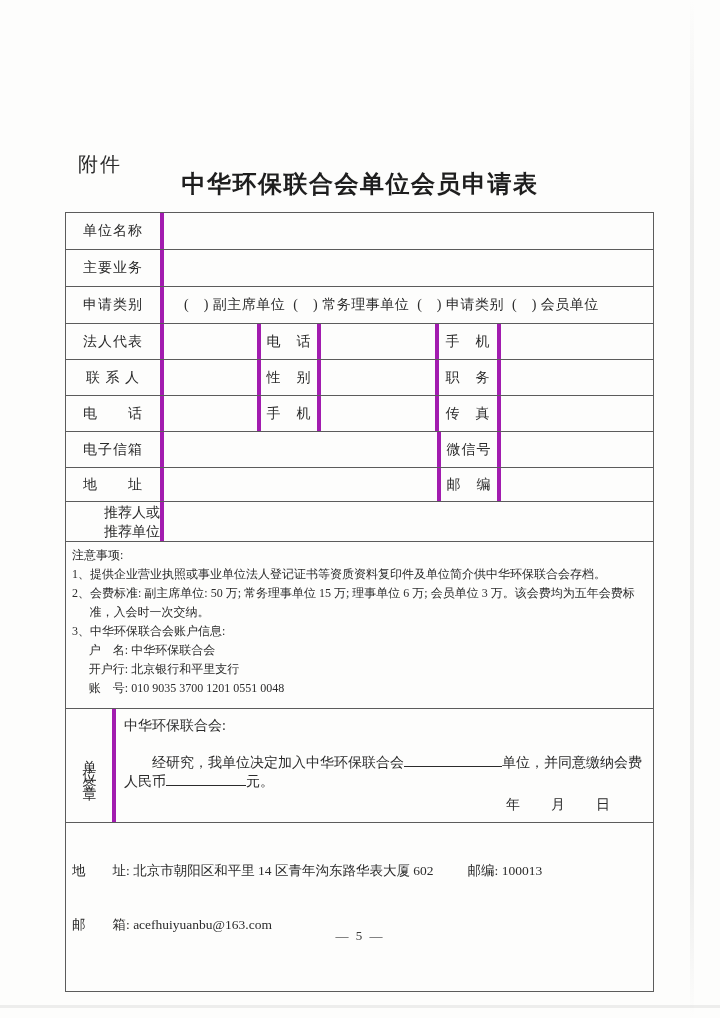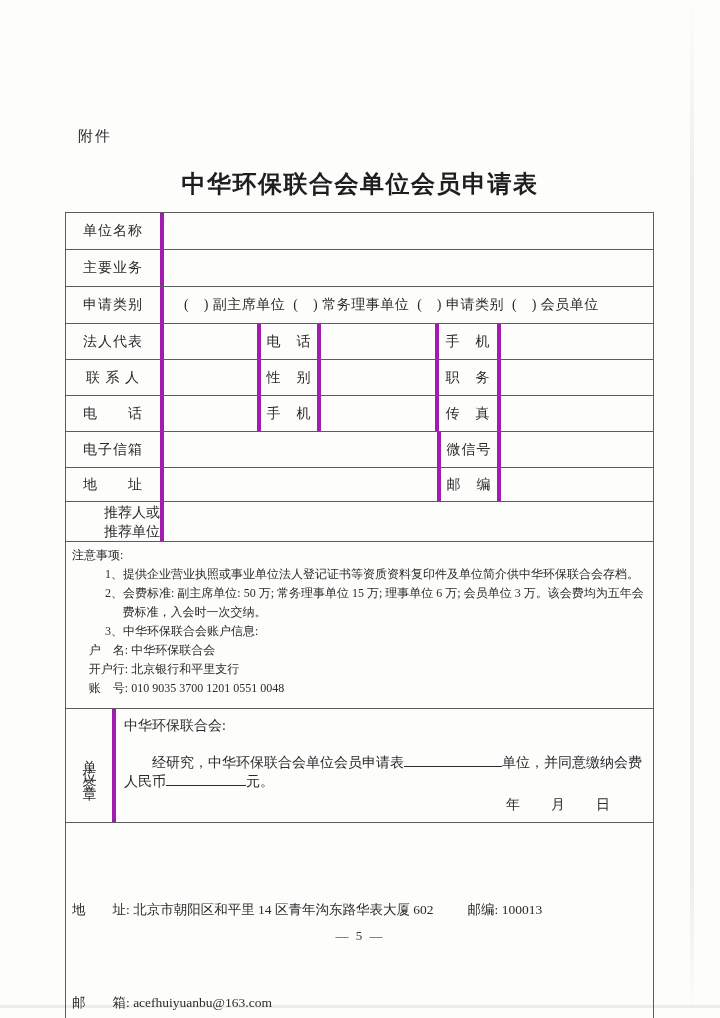--- a/index.html
+++ b/index.html
@@ -16,22 +16,22 @@
   }
   .scan-edge-right {
     position:absolute; top:0; right:26px; width:4px; height:100%;
     background:linear-gradient(180deg, rgba(200,200,200,0) 0%, rgba(205,205,205,.35) 20%, rgba(205,205,205,.35) 85%, rgba(200,200,200,0) 100%);
   }
   .scan-edge-bottom {
     position:absolute; left:0; bottom:10px; width:100%; height:3px;
     background:rgba(205,205,205,.35);
   }
   .attachment {
-    position:absolute; left:78px; top:127px;
-    font-size:15px; letter-spacing:2px;
+    position:absolute; left:78px; top:151px;
+    font-size:20px; letter-spacing:2px;
   }
   .title {
     position:absolute; left:0; top:168px; width:100%;
     text-align:center;
     font-family:"Liberation Sans","DejaVu Sans",sans-serif;
     font-weight:bold; font-size:24px; letter-spacing:1.5px;
     color:#1e1e1e;
   }
   .form-table {
     position:absolute; left:65px; top:212px; width:589px;
@@ -56,21 +56,21 @@
   .h37 { height:37px; }
   .h36 { height:36px; }
   .h34 { height:34px; }
   .h40 { height:40px; }
   .options-cell { padding-left:20px; letter-spacing:.5px; }
   .two-line { flex-direction:column; justify-content:center; align-items:flex-end; padding-left:15px; line-height:19px; }
   .notes-cell {
     display:block; min-height:166px; padding:4px 8px 4px 6px;
     font-size:12px; line-height:19px; white-space:normal;
   }
-  .note-item { padding-left:1.45em; text-indent:-1.45em;margin-left:33px; }
+  .note-item { padding-left:1.45em; text-indent:-1.45em; }
   .note-sub { padding-left:1.4em; }
   .sig-row { height:114px; }
   .sig-label-cell {
     width:50px; flex:0 0 50px;
     justify-content:center;
   }
   .sig-label-text {
     writing-mode:vertical-lr; text-orientation:upright;
     letter-spacing:9px; font-size:14px; line-height:1;
   }
@@ -82,21 +82,21 @@
   .sig-salutation { margin-top:2px; }
   .sig-par1 { text-indent:2em; margin-top:18px; }
   .blank { display:inline-block; border-bottom:1px solid #2b2b2b; height:1em; vertical-align:baseline; }
   .blank-unit { width:98px; }
   .blank-amount { width:80px; }
   .sig-date { margin-top:auto; text-align:right; padding-right:32px; white-space:pre; letter-spacing:1px; }
   .contact-cell {
     display:block; min-height:72px; padding:3px 8px 3px 6px;
     font-size:13.5px; line-height:18px; white-space:pre;
   }
-  .contact-line { white-space:pre;margin-top:39px; }
+  .contact-line { white-space:pre; }
   .postcode-span { margin-left:34px; }
   .page-number {
     position:absolute; left:0; top:928px; width:100%;
     text-align:center; font-size:13px; letter-spacing:2px; color:#3a3a3a;
   }
 </style>
 </head>
 <body>
 
 <div class="page">
@@ -184,21 +184,21 @@
       </div>
     </div>
 
     <div class="row sig-row">
       <div class="cell sig-label-cell">
         <span class="sig-label-text">单位签章</span>
       </div>
       <div class="cell sig-content">
         <div class="sig-salutation">中华环保联合会:</div>
         <div class="sig-par1">
-          <span>经研究，中华环保联合会单位会员申请表</span><span class="blank blank-unit"></span><span>单位，并同意缴纳会费</span>
+          <span>经研究，我单位决定加入中华环保联合会</span><span class="blank blank-unit"></span><span>单位，并同意缴纳会费</span>
         </div>
         <div>
           <span>人民币</span><span class="blank blank-amount"></span><span>元。</span>
         </div>
         <div class="sig-date">年　　月　　日</div>
       </div>
     </div>
 
     <div class="row">
       <div class="cell c-fill contact-cell">

